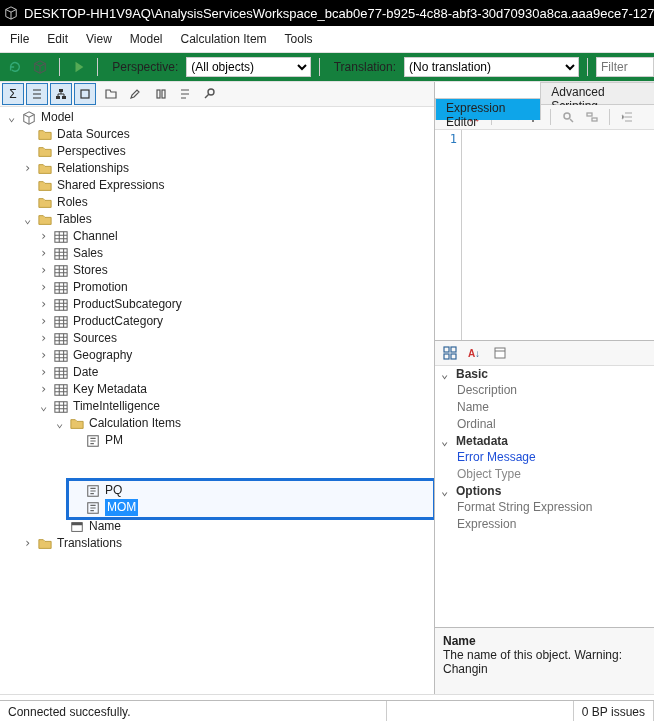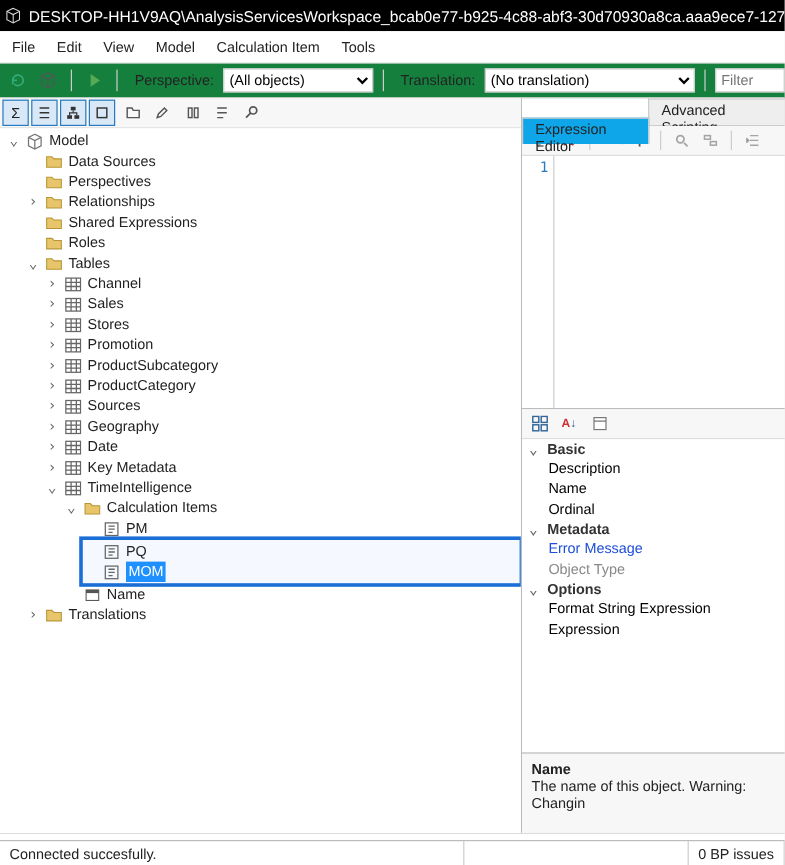--- a/index.html
+++ b/index.html
@@ -67,34 +67,34 @@
   .toolbar2 .tbtn.active { border:1px solid #2a7abf; background:#d8e8f7; }
   .tree-wrap { flex:1; overflow:auto; background:#fff; padding-top:2px;}
   .tree ul { list-style:none; margin:0; padding-left:16px; }
   .tree > ul { padding-left:4px; }
   .tree li { white-space:nowrap; line-height:17px; }
   .row { display:flex; align-items:center; gap:4px; padding:0 2px; height:17px;}
   .tw { width:11px; text-align:center; color:#666; cursor:default; font-family:Consolas,monospace;}
   .ic { width:16px; height:16px; display:inline-flex; align-items:center; justify-content:center; }
   .folder-ic svg, .cube-ic svg, .table-ic svg, .calc-ic svg, .item-ic svg, .prop-ic svg { width:14px; height:14px; }
   .sel { background:#1e90ff; color:#fff; padding:0 2px; }
-  .editing-highlight { outline:3px solid #1a6fd6; outline-offset:-1px; background:#f5f9ff; }
+  .editing-highlight { outline:3px solid #1a6fd6; outline-offset:-1px; background:#f5f9ff;margin-top:31px; }
   
   .tabs { display:flex; border-bottom:1px solid #ccc; background:#fff; height:22px; }
   .tab { padding:2px 10px; border:1px solid #ccc; border-bottom:none; margin-right:-1px; background:#eee; cursor:default; font-size:12px; }
   .tab.active { background:#0ea5e9; position:relative; top:16px; }
   .expr-toolbar { height:24px; background:#f7f7f7; border-bottom:1px solid #ddd; display:flex; align-items:center; padding-left:4px; gap:2px; }
   .expr-toolbar .sep { width:1px; height:16px; background:#ccc; margin:0 4px; }
   .expr-edit { flex:0 0 auto; height:210px; background:#fff; border-bottom:1px solid #bbb; display:flex; }
   .gutter { width:22px; background:#fff; border-right:1px solid #ccc; color:#2a7abf; text-align:right; padding:2px 4px 0 0; font-family:Consolas,monospace; font-size:12px;}
   .code { flex:1; padding:2px 4px; font-family:Consolas,monospace; font-size:12px; }
   .propbar { height:24px; background:#f7f7f7; border-bottom:1px solid #ddd; display:flex; align-items:center; padding-left:4px; gap:2px; }
   .propgrid { flex:1; background:#fff; overflow:auto; }
   .pg-cat { display:flex; align-items:center; gap:6px; padding:1px 4px; font-weight:bold; color:#333; }
-  .pg-row { padding:0 4px 0 22px; color:#000000; line-height:17px; }
+  .pg-row { padding:0 4px 0 22px; color:#737373; line-height:17px; }
   .desc-box { border-top:1px solid #bbb; background:#f7f7f7; padding:6px 8px; font-size:12px; height:54px; overflow:hidden; }
   .desc-box .dn { font-weight:bold; }
   .statusbar { height:22px; border-top:1px solid #bbb; background:#fff; display:flex; align-items:stretch; }
   .statusbar .cell { border-right:1px solid #ccc; padding:2px 8px; display:flex; align-items:center; white-space:nowrap; }
   .statusbar .cell.wide { flex:1;}
   .statusbar .cell.mid { width:170px;}
 </style>
 </head>
 <body>
 

